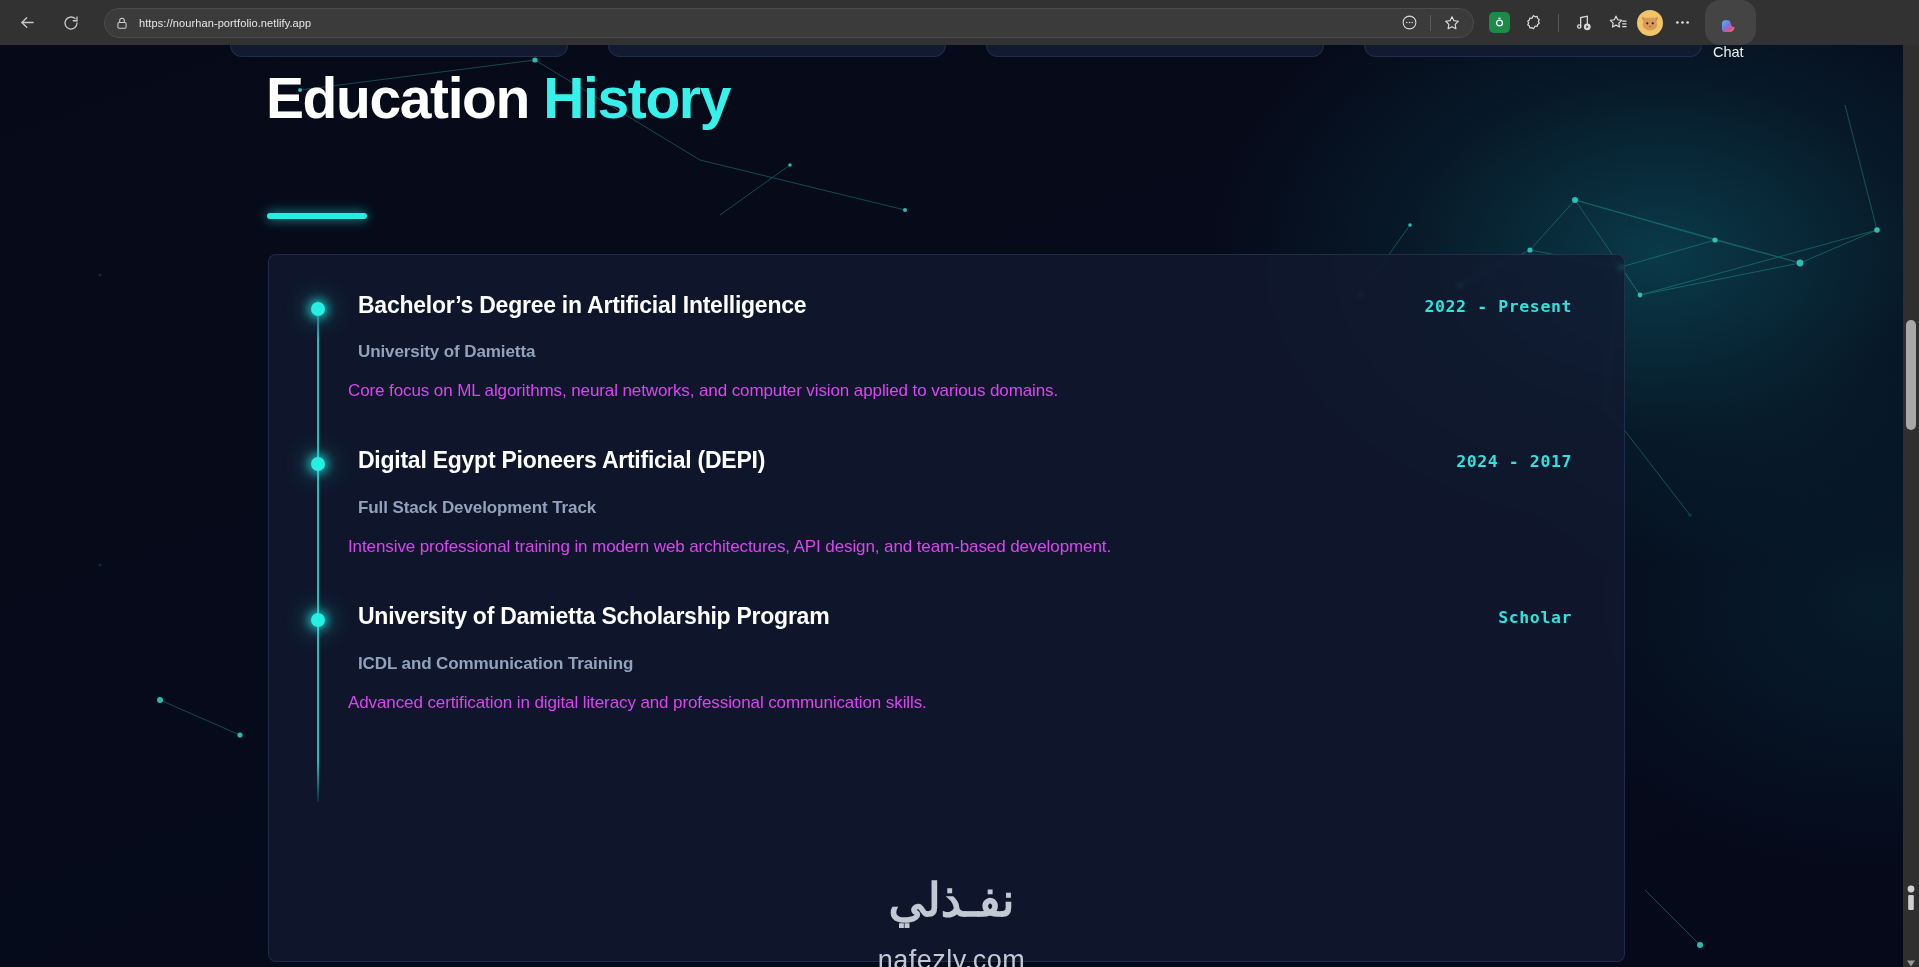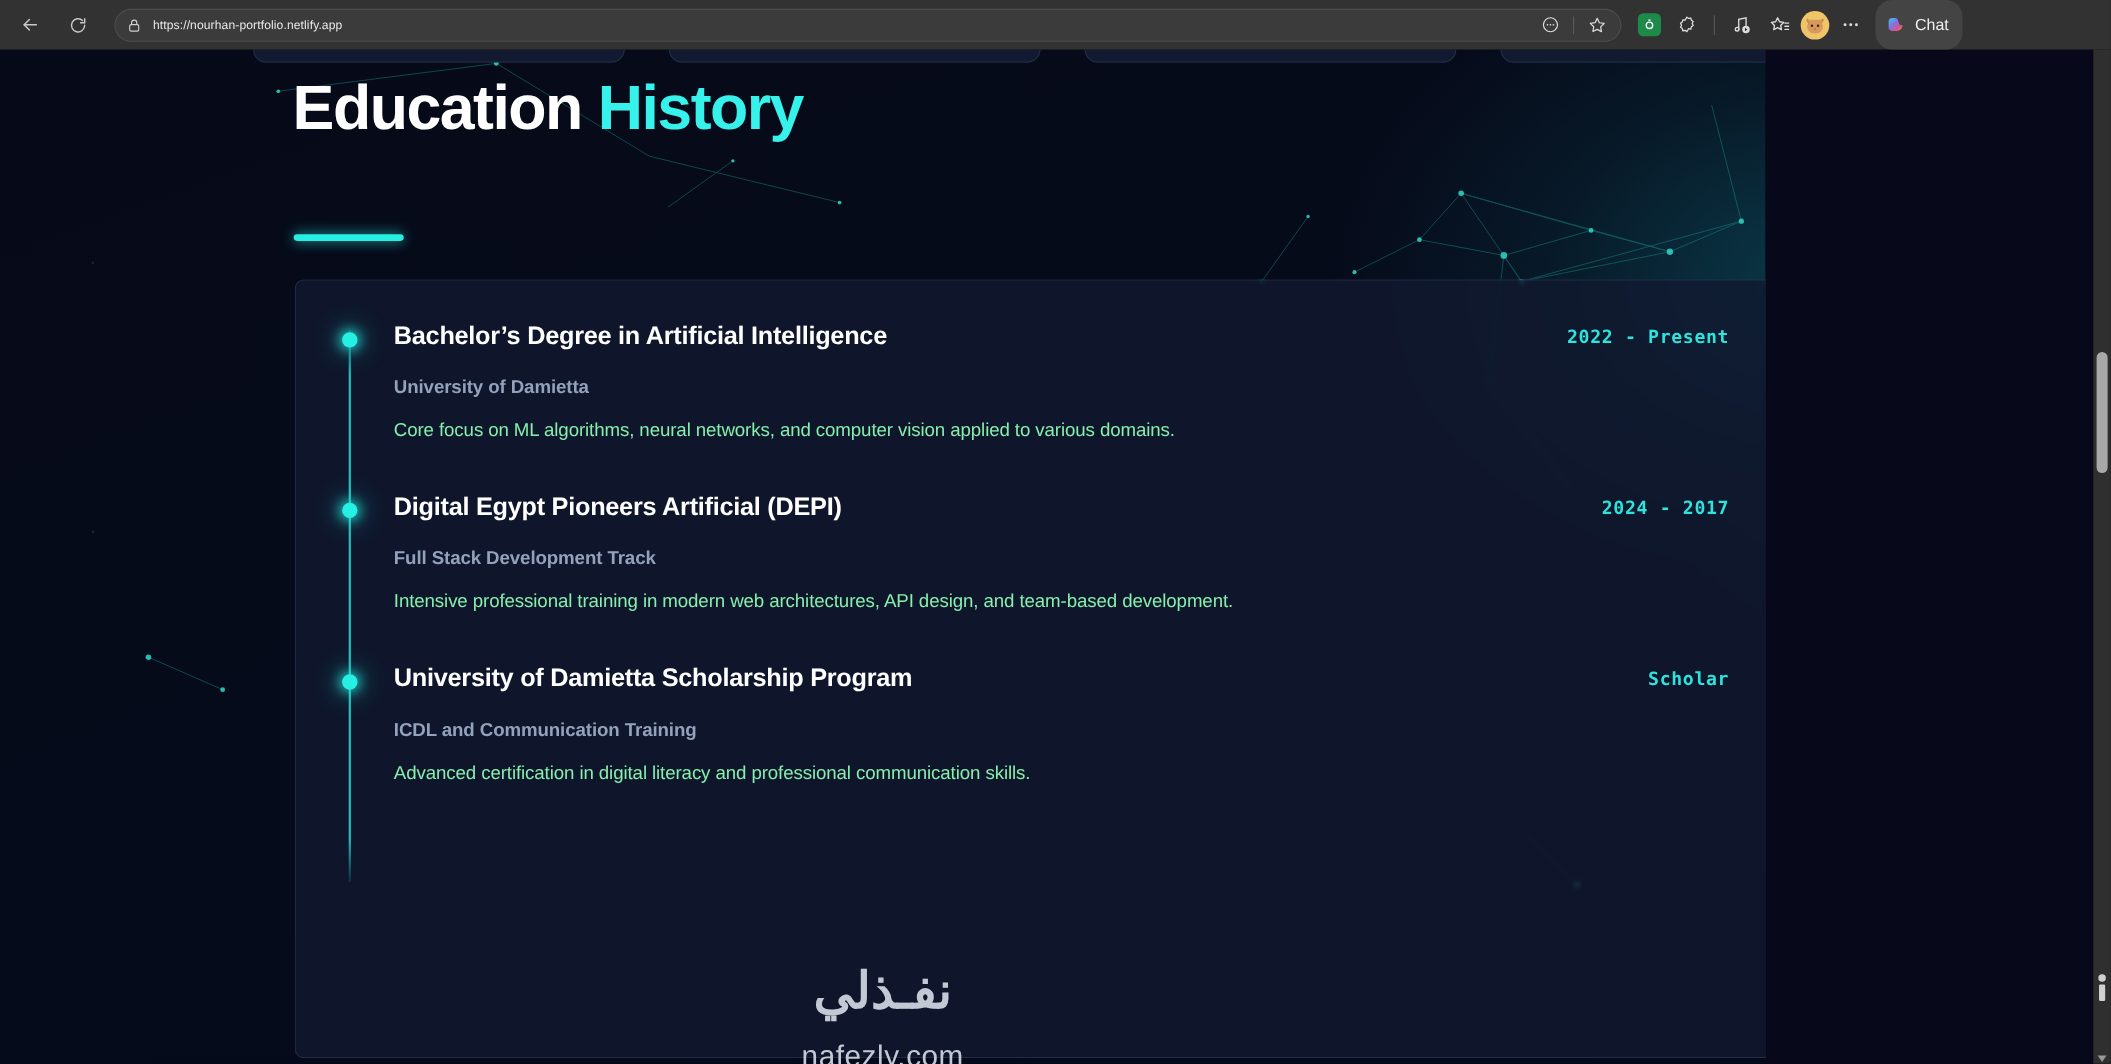--- a/index.html
+++ b/index.html
@@ -77,34 +77,35 @@
   #avatar {
     width: 26px; height: 26px; border-radius: 50%;
     background: #f0c469;
     display: flex; align-items: center; justify-content: center;
     font-size: 15px; line-height: 1;
     overflow: hidden;
   }
   #copilot-chat {
     display: flex; align-items: center; gap: 7px;
     height: 45px;
-    padding: 0 12px 0 8px;
+    padding: 16px 12px 0 8px;
     background: #444;
     border-radius: 15px;
     margin-left: 4px;
+    flex-direction: column;
   }
   #copilot-label {
     font-size: 14.5px; color: #f0f0f0;
   }
 
   
   #viewport {
     position: absolute;
     top: 45px; left: 0;
-    width: 1605px;
+    width: 1903px;
     height: 922px;
     overflow: hidden;
     background: #060a18;
   }
 
   
   #bg-glow {
     position: absolute; inset: 0;
     background:
       radial-gradient(ellipse 620px 430px at 1660px 210px, rgba(14,96,110,.55) 0%, rgba(10,60,74,.28) 42%, rgba(6,10,24,0) 72%),
@@ -196,24 +197,24 @@
     left: 89px;
     font-size: 17px;
     font-weight: 700;
     color: #93a2bb;
     letter-spacing: -.1px;
     white-space: nowrap;
   }
 
   .tl-desc {
     position: absolute;
-    left: 89px;
+    left: 79px;
     font-size: 17px;
     font-weight: 400;
-    color: #86efac;
+    color: #d946ef;
     letter-spacing: -.1px;
     white-space: nowrap;
   }
 
   .tl-period {
     position: absolute;
     right: 52px;
     font-family: "DejaVu Sans Mono", monospace;
     font-size: 16.5px;
     font-weight: 700;

